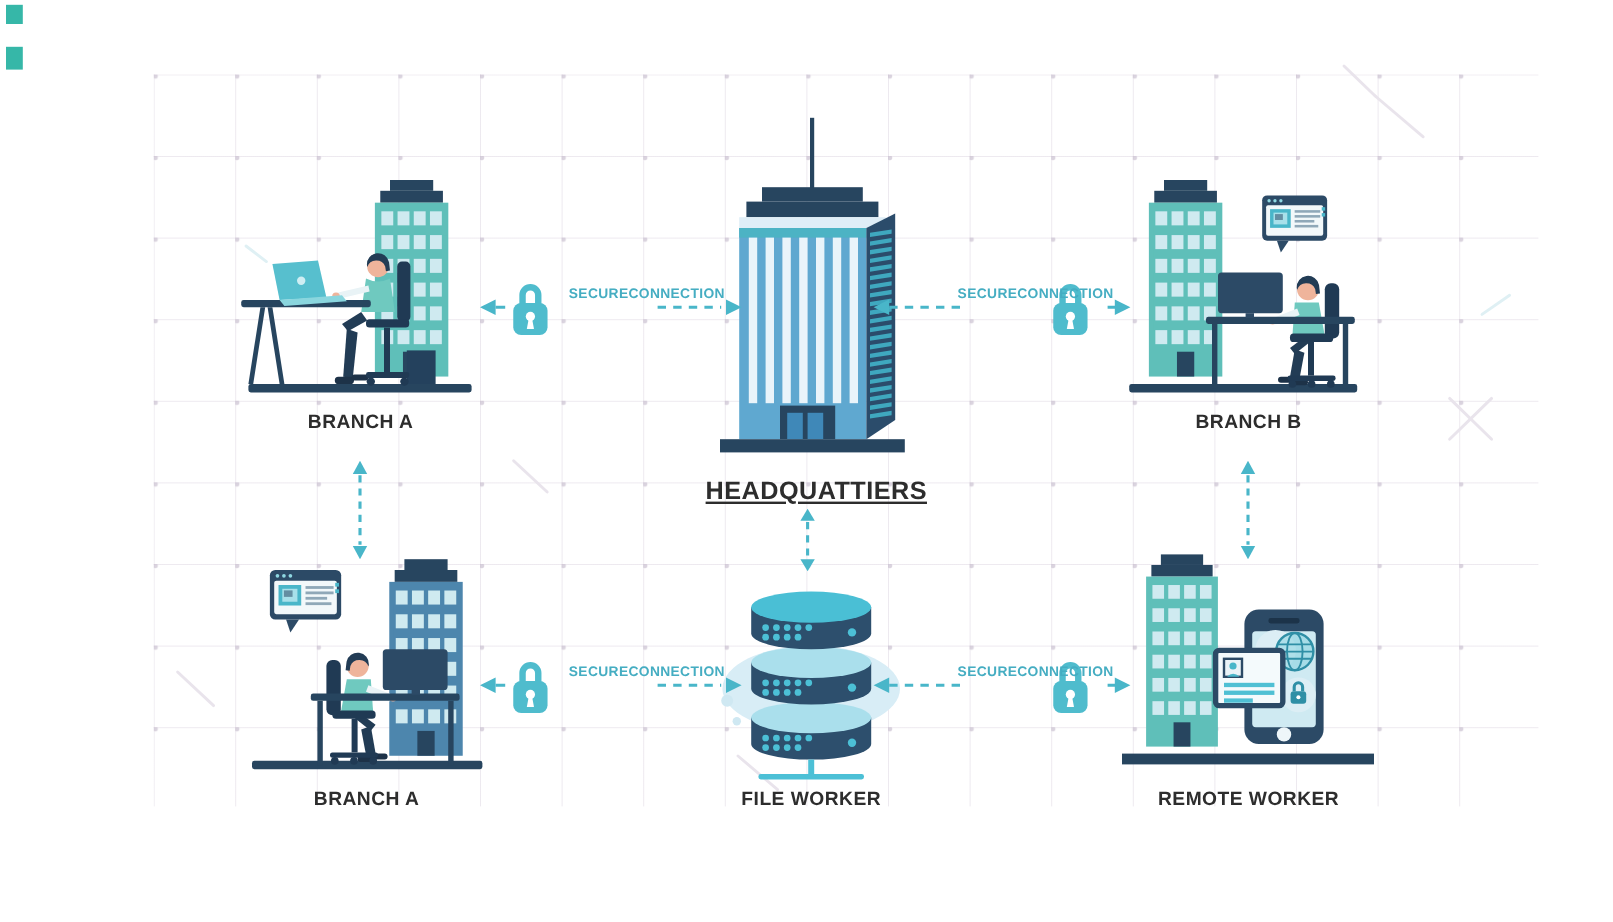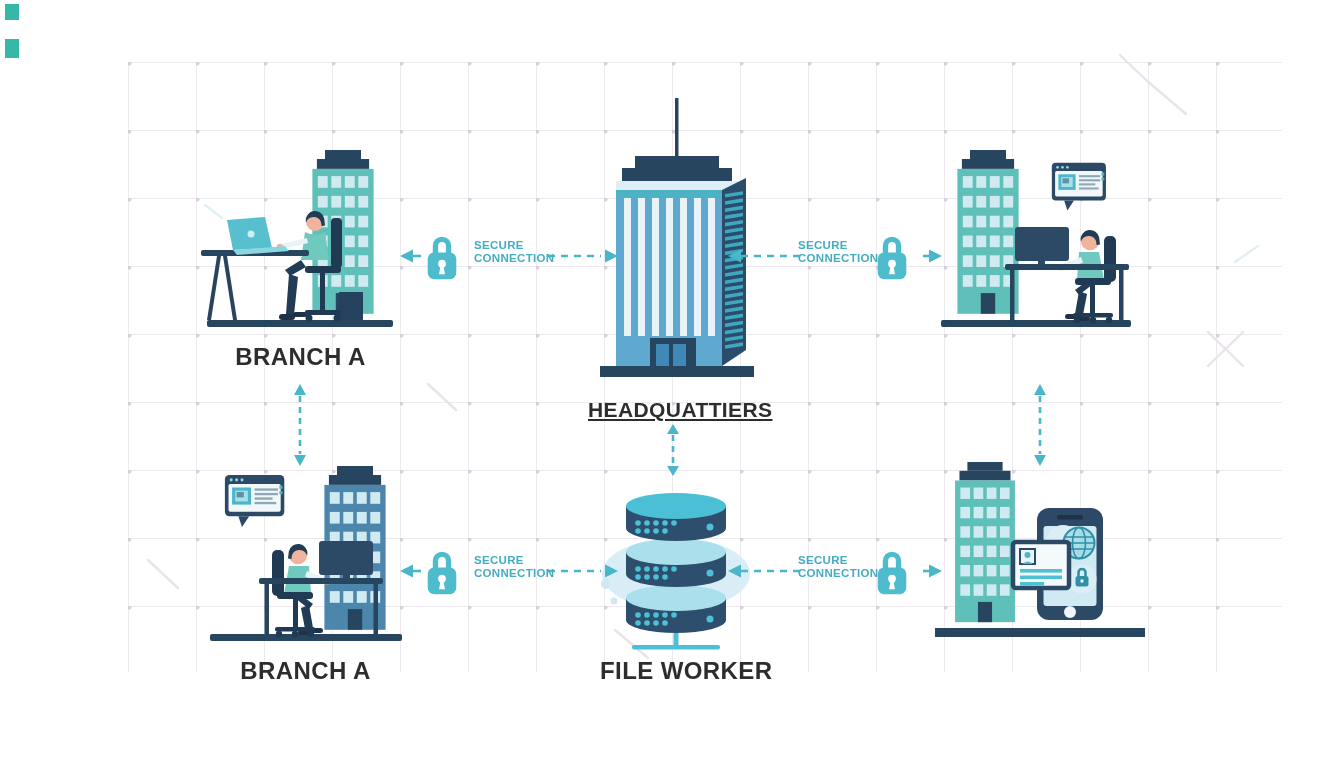--- a/index.html
+++ b/index.html
@@ -8,30 +8,30 @@
   .grid-bg{position:absolute;left:128px;top:62px;width:1154px;height:610px;pointer-events:none;
     background-image:
       linear-gradient(to right, rgba(206,196,212,.36) 1px, transparent 1px),
       linear-gradient(to bottom, rgba(206,196,212,.36) 1px, transparent 1px),
       radial-gradient(circle at 1.5px 1.5px, rgba(188,176,196,.55) 1.7px, transparent 2.4px);
     background-size:68px 68px;}
   .corner-sq{position:absolute;background:#36b7a8;}
   .sq1{left:5px;top:4px;width:14px;height:16px;}
   .sq2{left:5px;top:39px;width:14px;height:19px;}
   .node{position:absolute;display:flex;flex-direction:column;align-items:center;}
-  .node-label{width:100%;text-align:center;margin-top:6px;font-size:24px;font-weight:600;
+  .node-label{width:100%;text-align:center;margin-top:6px;font-size:16px;font-weight:600;
               color:#2d2d2d;letter-spacing:.4px;line-height:1.1;white-space:nowrap;}
   .hq .node-label{font-size:21px;margin-top:8px;text-decoration:underline;}
   .conn{position:absolute;height:58px;}
   .conn .connline{position:absolute;left:0;top:0;}
   .lock{position:absolute;width:36px;height:50px;color:#4fbccd;}
   .lock-left{left:26px;top:4px;}
   .lock-right{left:148px;top:4px;}
   .secure-label{position:absolute;top:12px;font-size:11.5px;line-height:13px;font-weight:600;
-                color:#45adc2;letter-spacing:.3px;display:flex;flex-direction:column;}
+                color:#45adc2;letter-spacing:.3px;display:flex;flex-direction:row;}
   .sl-left{left:76px;}
   .sl-right{left:72px;}
   .varrow{position:absolute;}
   svg{display:block;}
 </style>
 </head>
 <body>
 
 <div class="canvas">
 
@@ -210,20 +210,21 @@
     <div class="node-label">HEADQUATTIERS</div>
   </div>
 
   <div class="node" style="left:933px;top:138px;width:215px">
     <svg viewBox="0 0 215 200" width="215" height="200">
       <use href="#bldg" transform="translate(10,12) scale(0.9)" style="color:#5fbfb9"></use>
       <rect x="8" y="182" width="190" height="7" rx="2" fill="#27455f"></rect>
       <use href="#chatwin" transform="translate(118,24) scale(0.82)"></use>
       <use href="#pcuser" transform="translate(72,76)"></use>
     </svg>
+    <div class="node-label">BRANCH B</div>
   </div>
 
   <div class="node" style="left:198px;top:452px;width:215px">
     <svg viewBox="0 0 215 200" width="215" height="200">
       <use href="#bldg" transform="translate(112,14) scale(0.9)" style="color:#4d86ad"></use>
       <rect x="12" y="182" width="192" height="7" rx="2" fill="#27455f"></rect>
       <use href="#chatwin" transform="translate(26,22) scale(0.9)"></use>
       <g transform="translate(185,76) scale(-1,1)">
         <use href="#pcuser"></use>
       </g>
@@ -317,20 +318,21 @@
       <g>
         <rect x="80" y="90" width="56" height="46" rx="3" fill="#f4fafc" stroke="#2c4a66" stroke-width="4.5"></rect>
         <rect x="87" y="97" width="15" height="15" fill="#eaf3f7" stroke="#2c4a66" stroke-width="2"></rect>
         <circle cx="94.5" cy="103" r="3" fill="#49b6c9"></circle>
         <path d="M89.5 112 q5 -5 10.5 0 z" fill="#49b6c9"></path>
         <rect x="87" y="117" width="42" height="3.6" fill="#4fc0d4"></rect>
         <rect x="87" y="123.5" width="42" height="3.6" fill="#4fc0d4"></rect>
         <rect x="87" y="130" width="24" height="3.6" fill="#4fc0d4"></rect>
       </g>
     </svg>
+    <div class="node-label">REMOTE WORKER</div>
   </div>
 
   <div class="conn" style="left:398px;top:227px;width:222px">
     <svg class="connline" width="222" height="58">
       <g stroke="#49b6c9" fill="#49b6c9" stroke-width="2.6">
         <polygon points="2,29 15,22.5 15,35.5" stroke="none"></polygon>
         <line x1="15" y1="29" x2="23" y2="29"></line>
         <line x1="150" y1="29" x2="203" y2="29" stroke-dasharray="7 6"></line>
         <polygon points="220,29 207,22.5 207,35.5" stroke="none"></polygon>
       </g>

